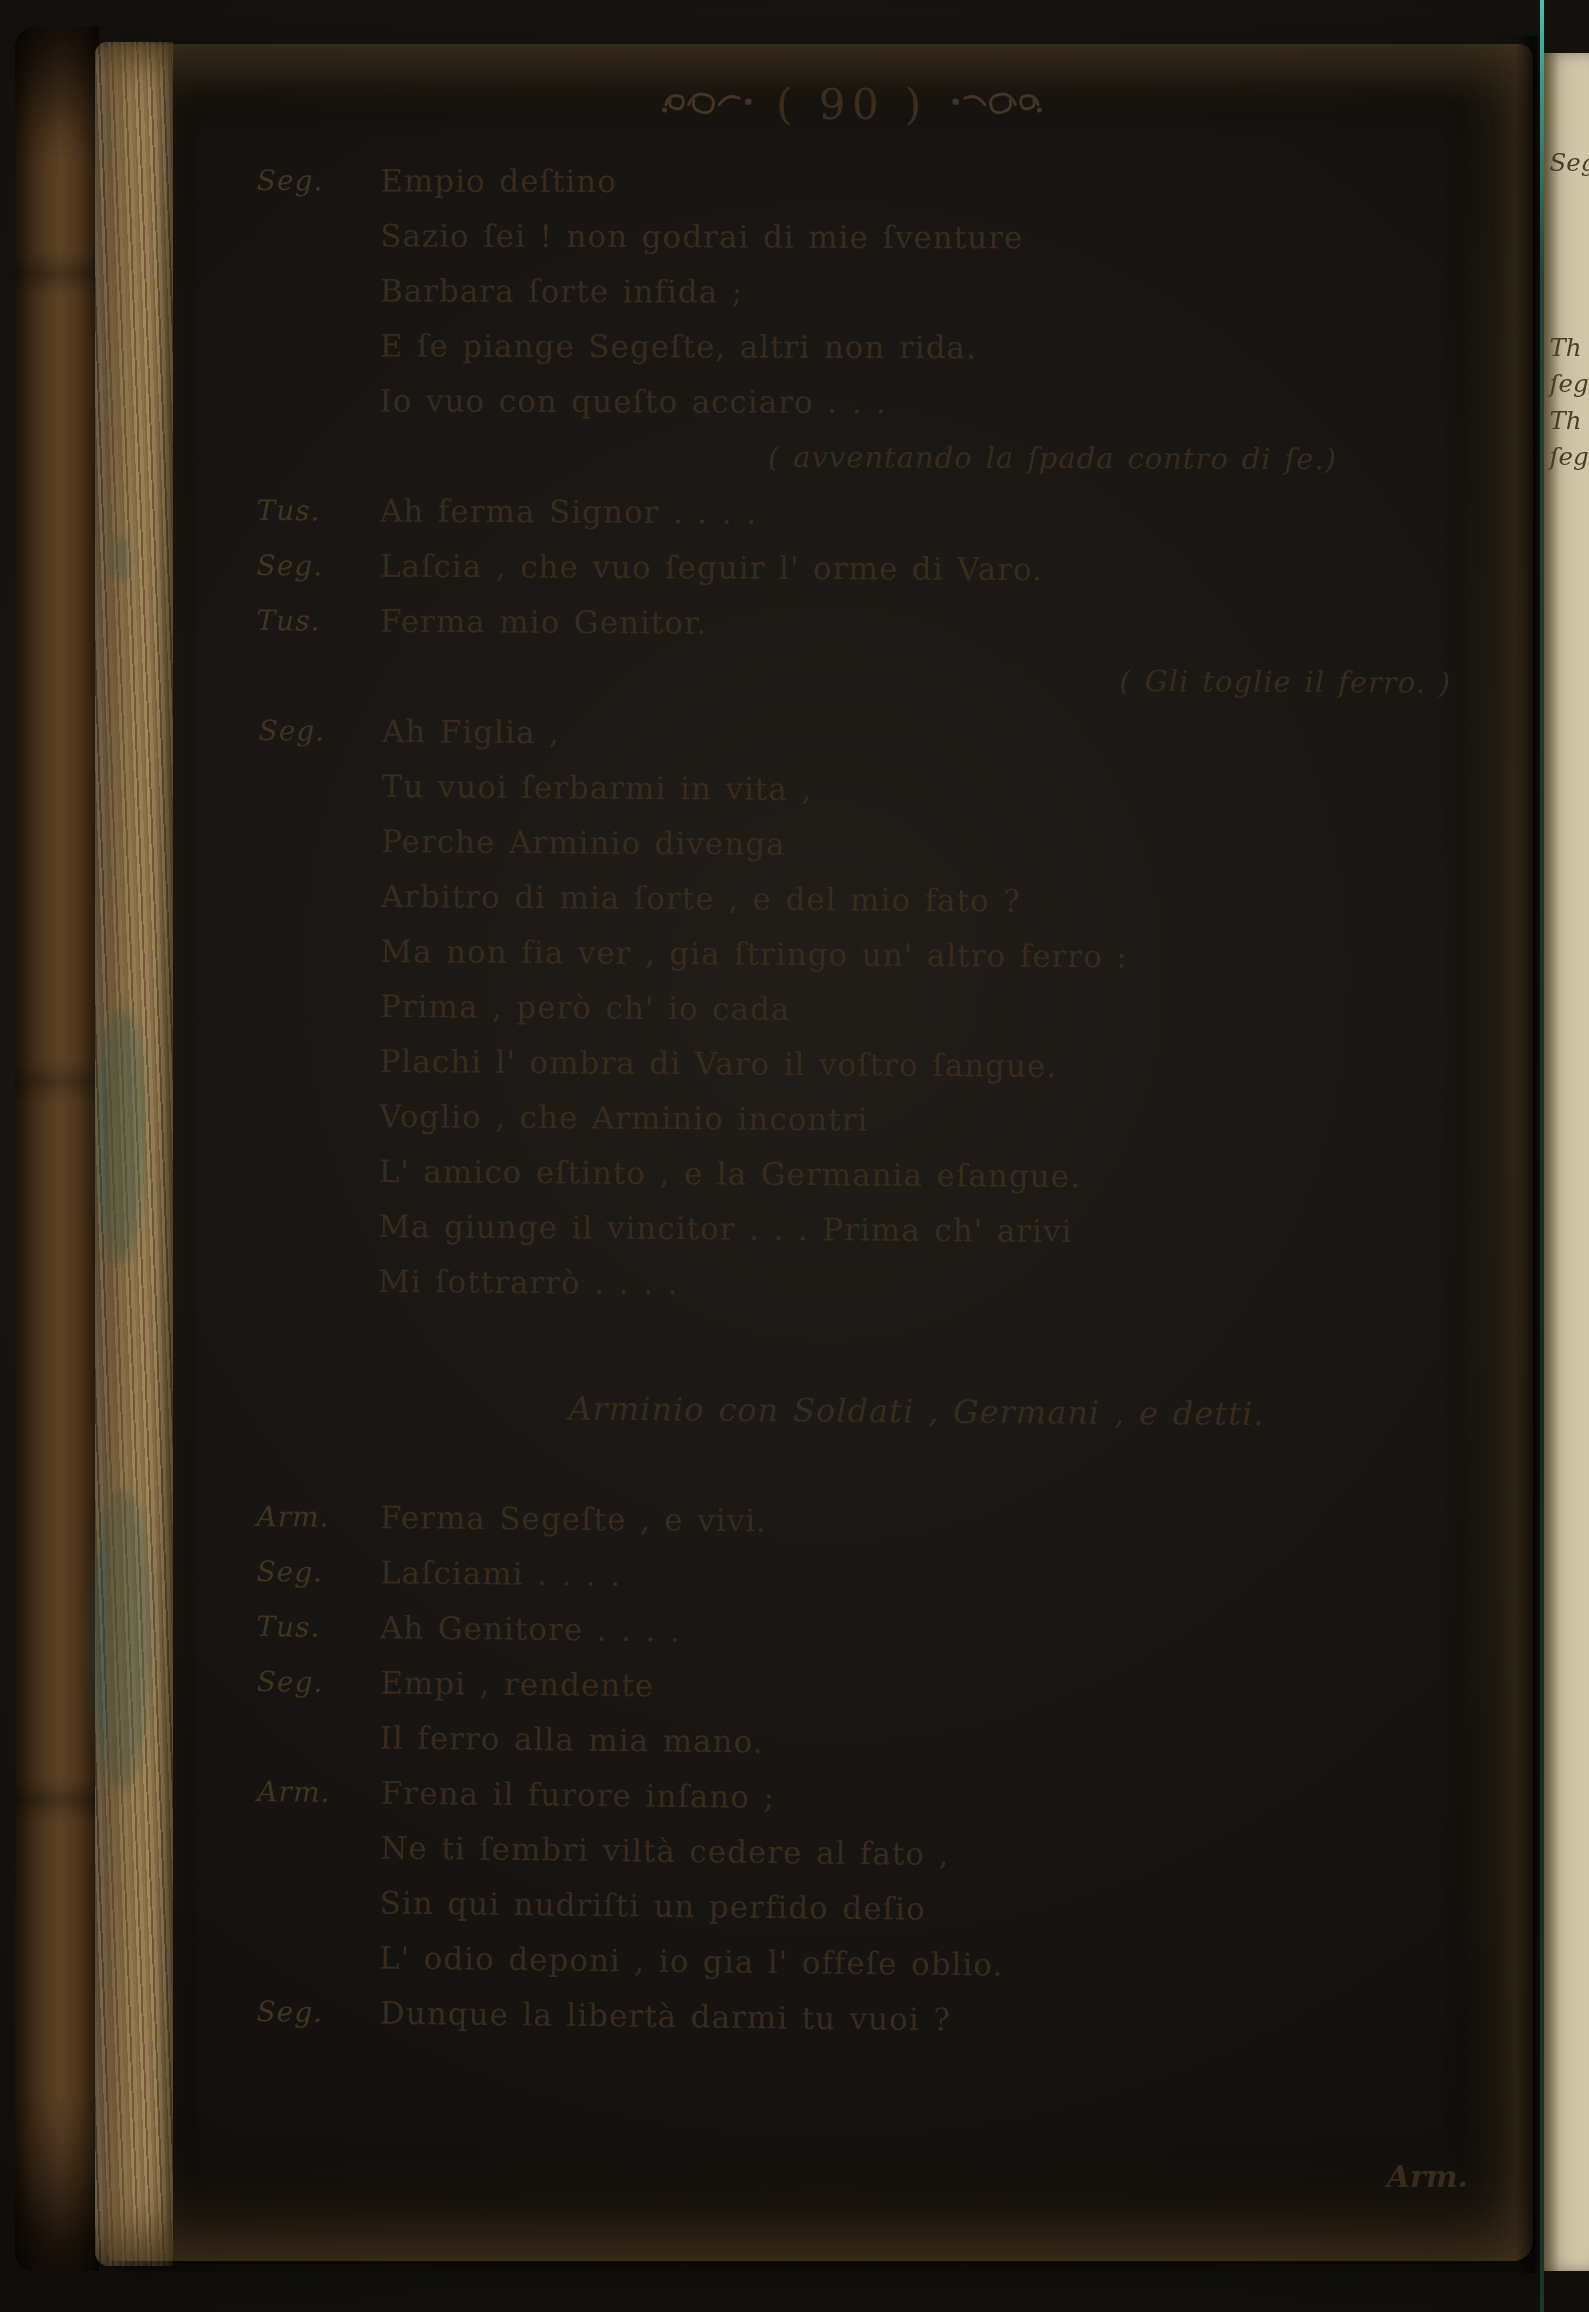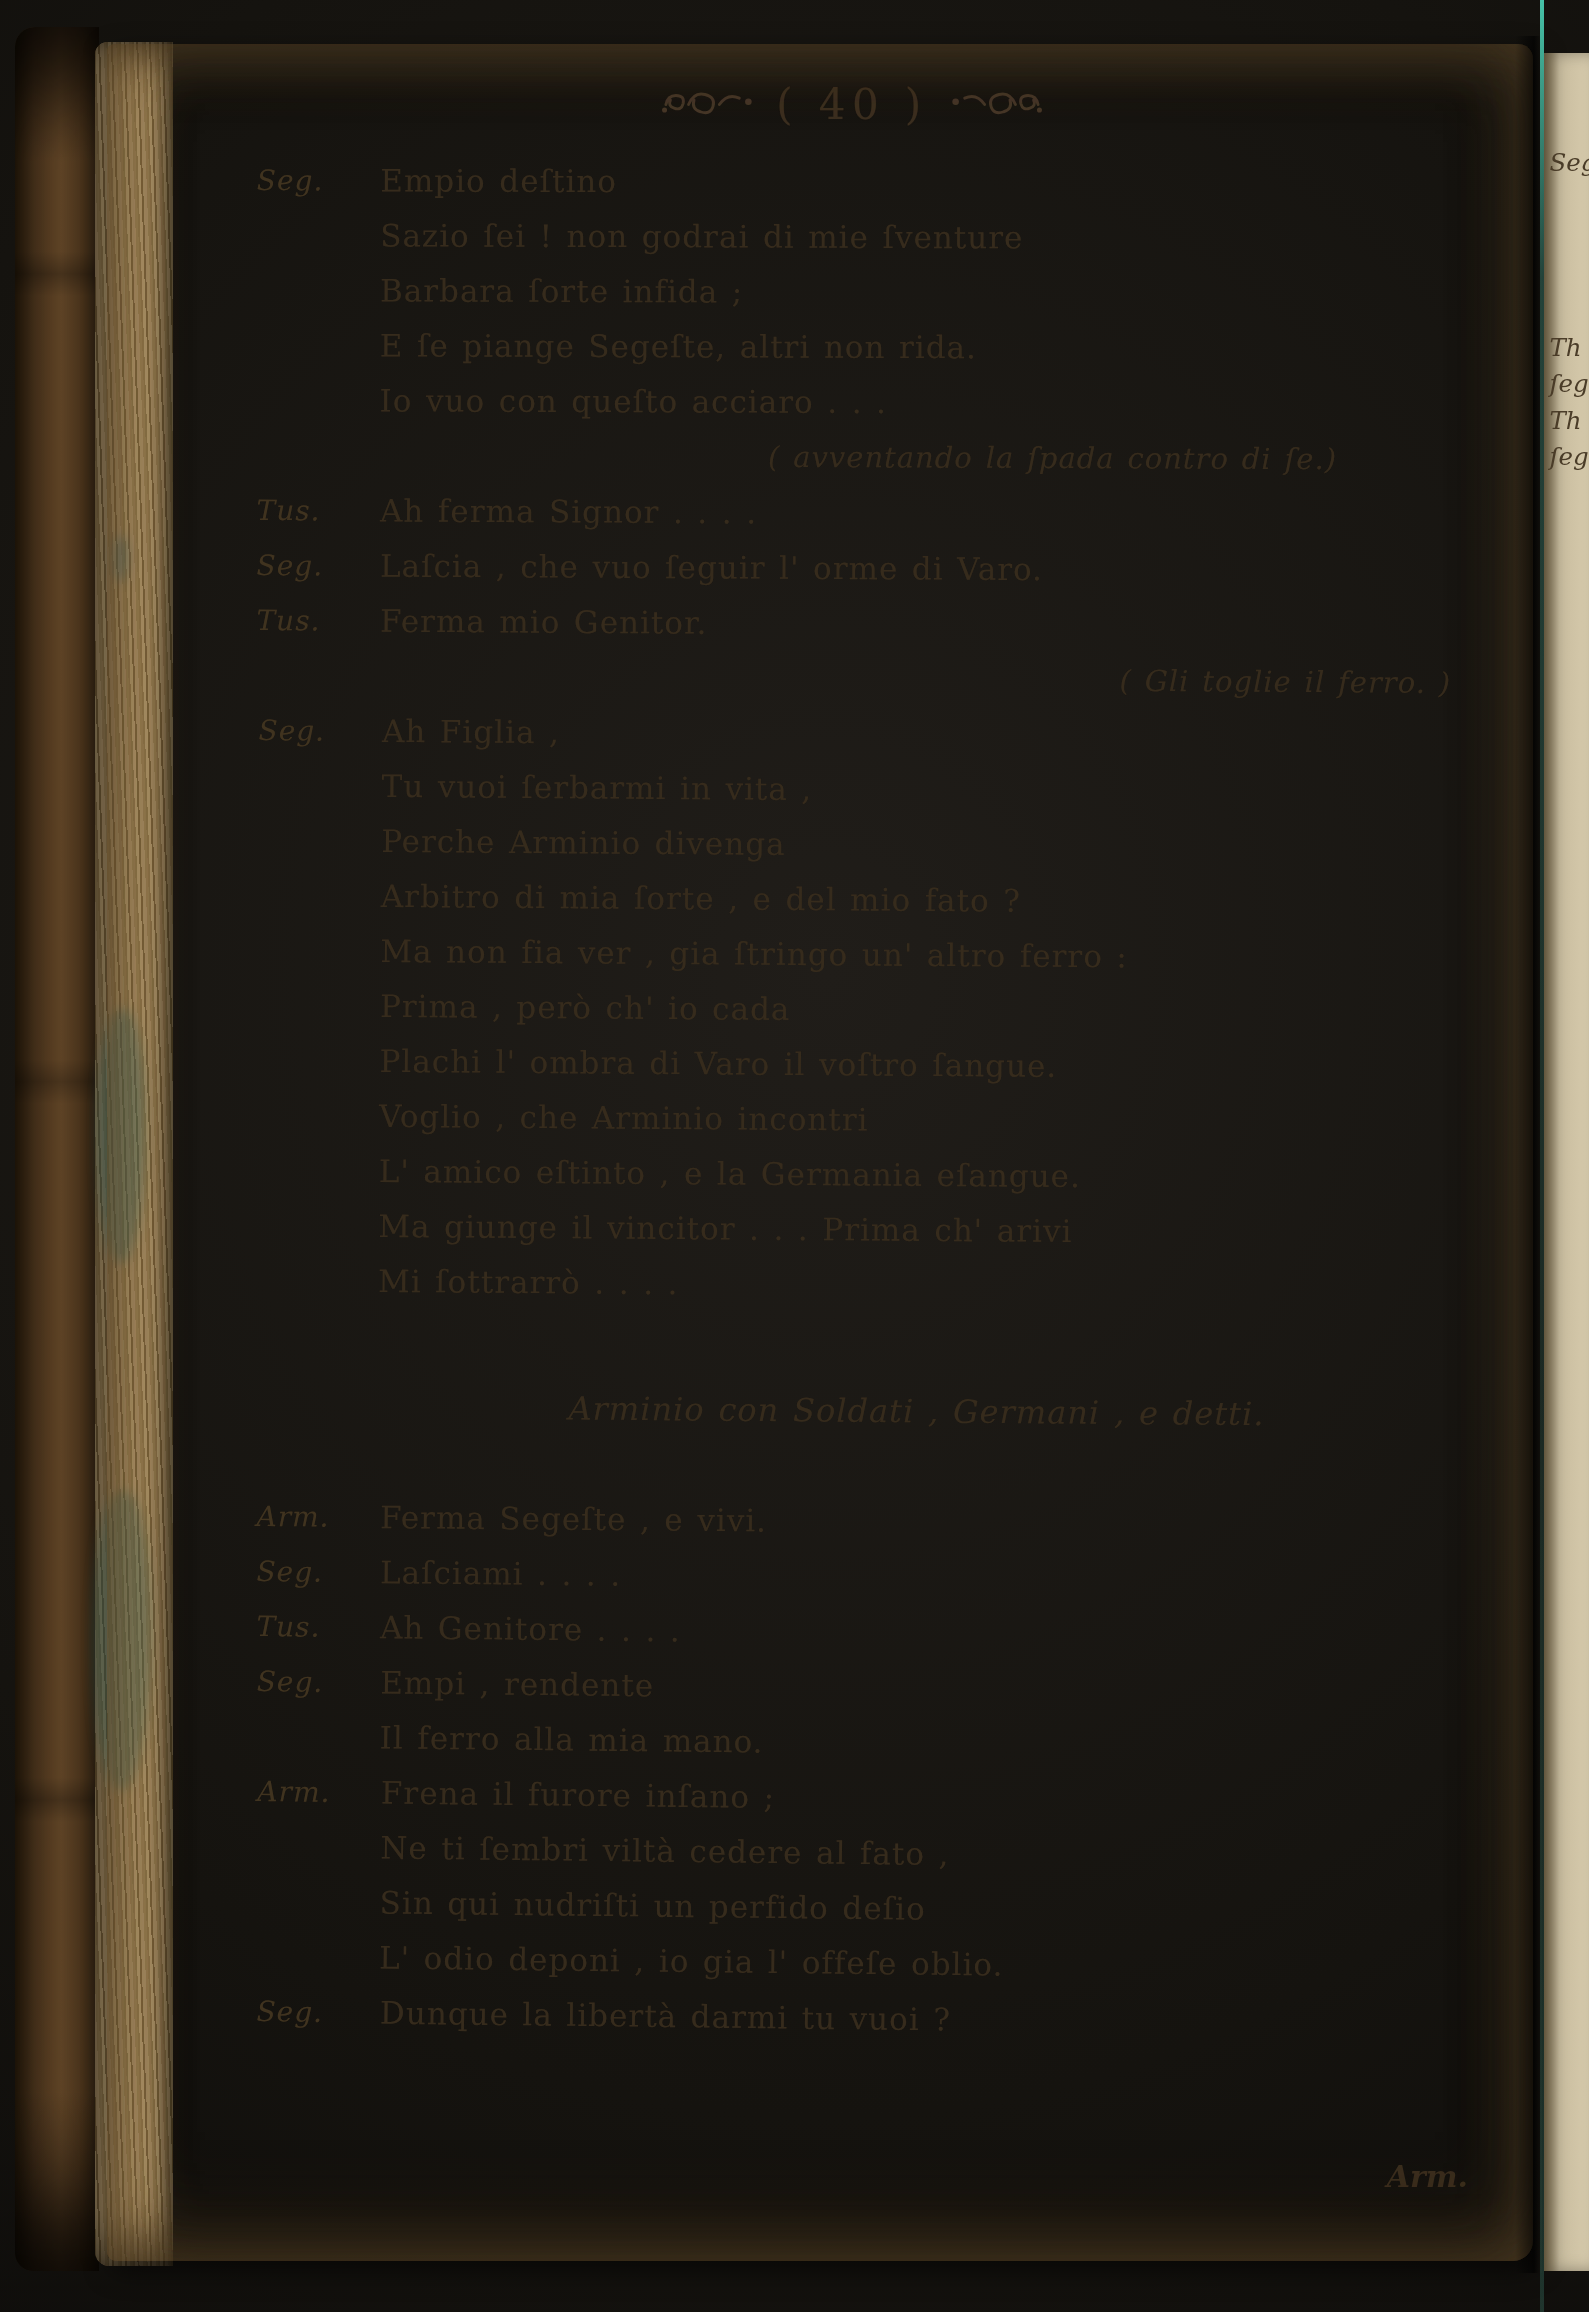--- a/index.html
+++ b/index.html
@@ -142,21 +142,21 @@
     <div class="header">
       <svg class="fleuron" width="95" height="29" viewBox="0 0 104 32">
         <g fill="none" stroke="#463728" stroke-width="3.2" stroke-linecap="round">
           <path d="M5 16 q2 -10 11 -10 q10 0 8 9 q-2 8 -10 5 q-7 -2 -4 -9"></path>
           <path d="M30 16 q6 -14 18 -11 q12 3 9 13 q-3 10 -14 6 q-10 -3 -7 -13"></path>
           <path d="M64 16 q9 -13 22 -7"></path>
         </g>
         <circle cx="96" cy="13" r="3.6" fill="#463728"></circle>
         <circle cx="3.5" cy="22" r="2.8" fill="#463728"></circle>
       </svg>
-      <div class="pagenum">( 40 )</div>
+      <div class="pagenum">( 90 )</div>
       <svg class="fleuron right" width="95" height="29" viewBox="0 0 104 32">
         <g fill="none" stroke="#463728" stroke-width="3.2" stroke-linecap="round">
           <path d="M5 16 q2 -10 11 -10 q10 0 8 9 q-2 8 -10 5 q-7 -2 -4 -9"></path>
           <path d="M30 16 q6 -14 18 -11 q12 3 9 13 q-3 10 -14 6 q-10 -3 -7 -13"></path>
           <path d="M64 16 q9 -13 22 -7"></path>
         </g>
         <circle cx="96" cy="13" r="3.6" fill="#463728"></circle>
         <circle cx="3.5" cy="22" r="2.8" fill="#463728"></circle>
       </svg>
     </div>

